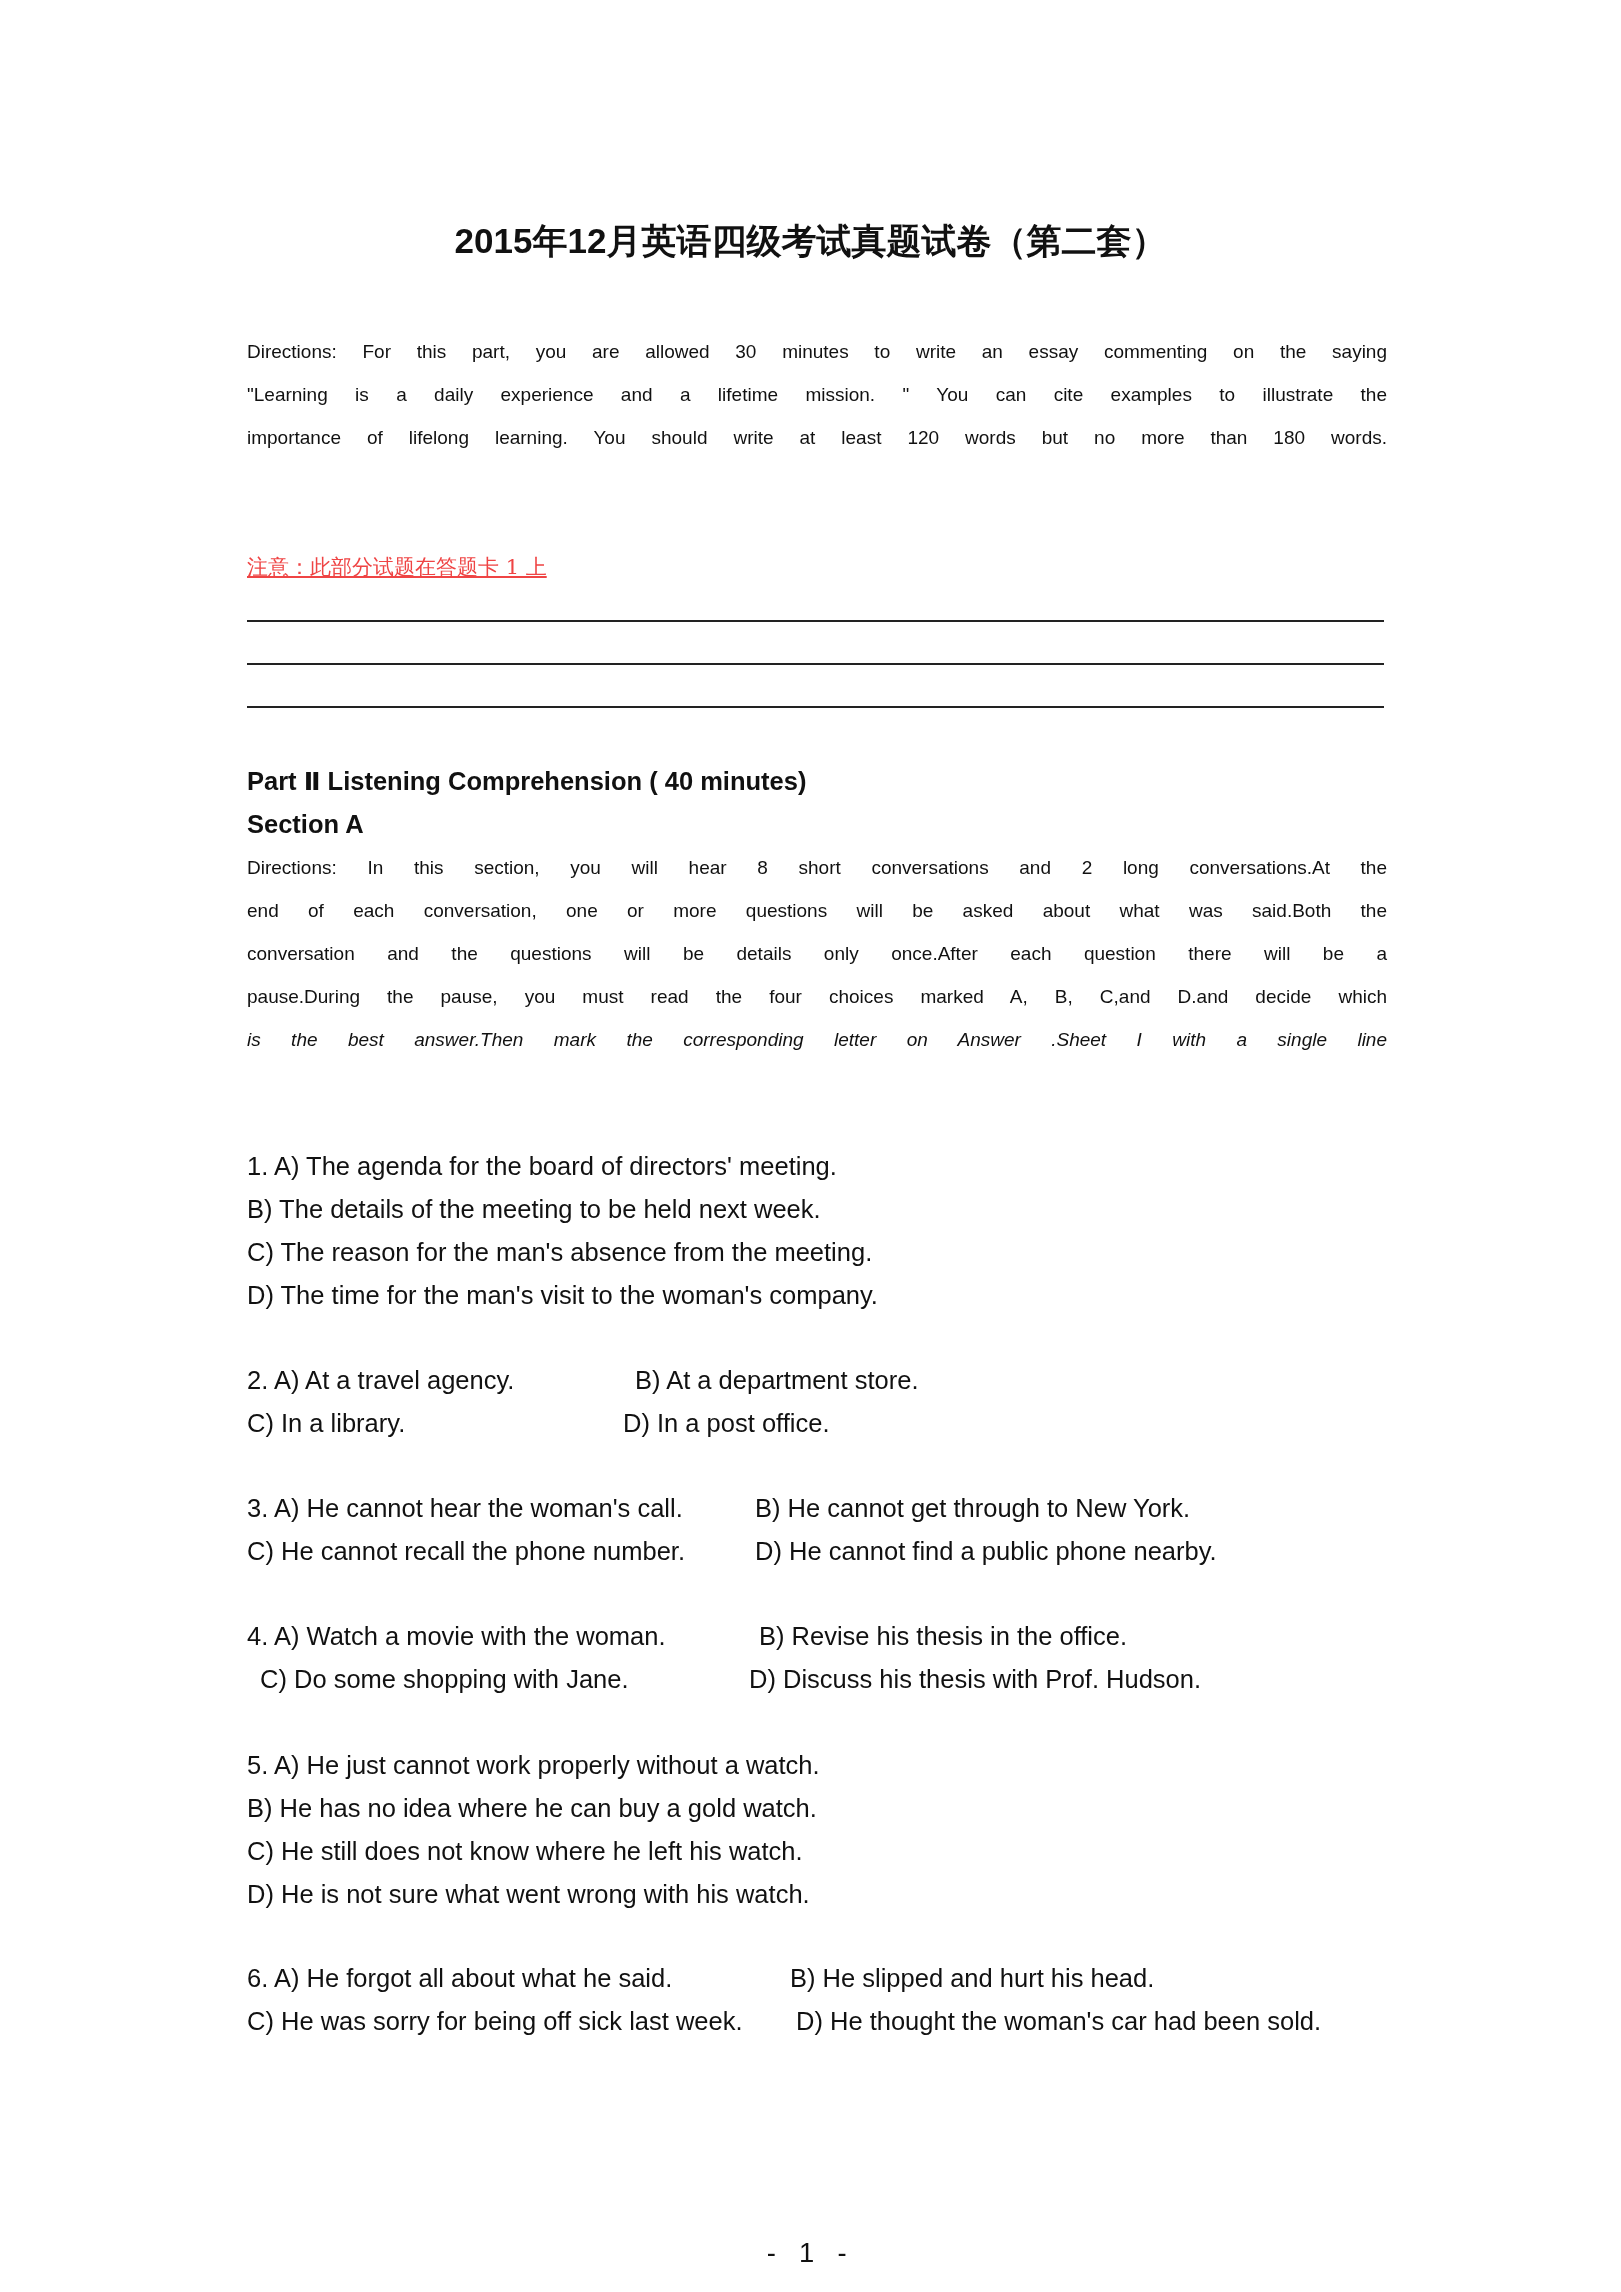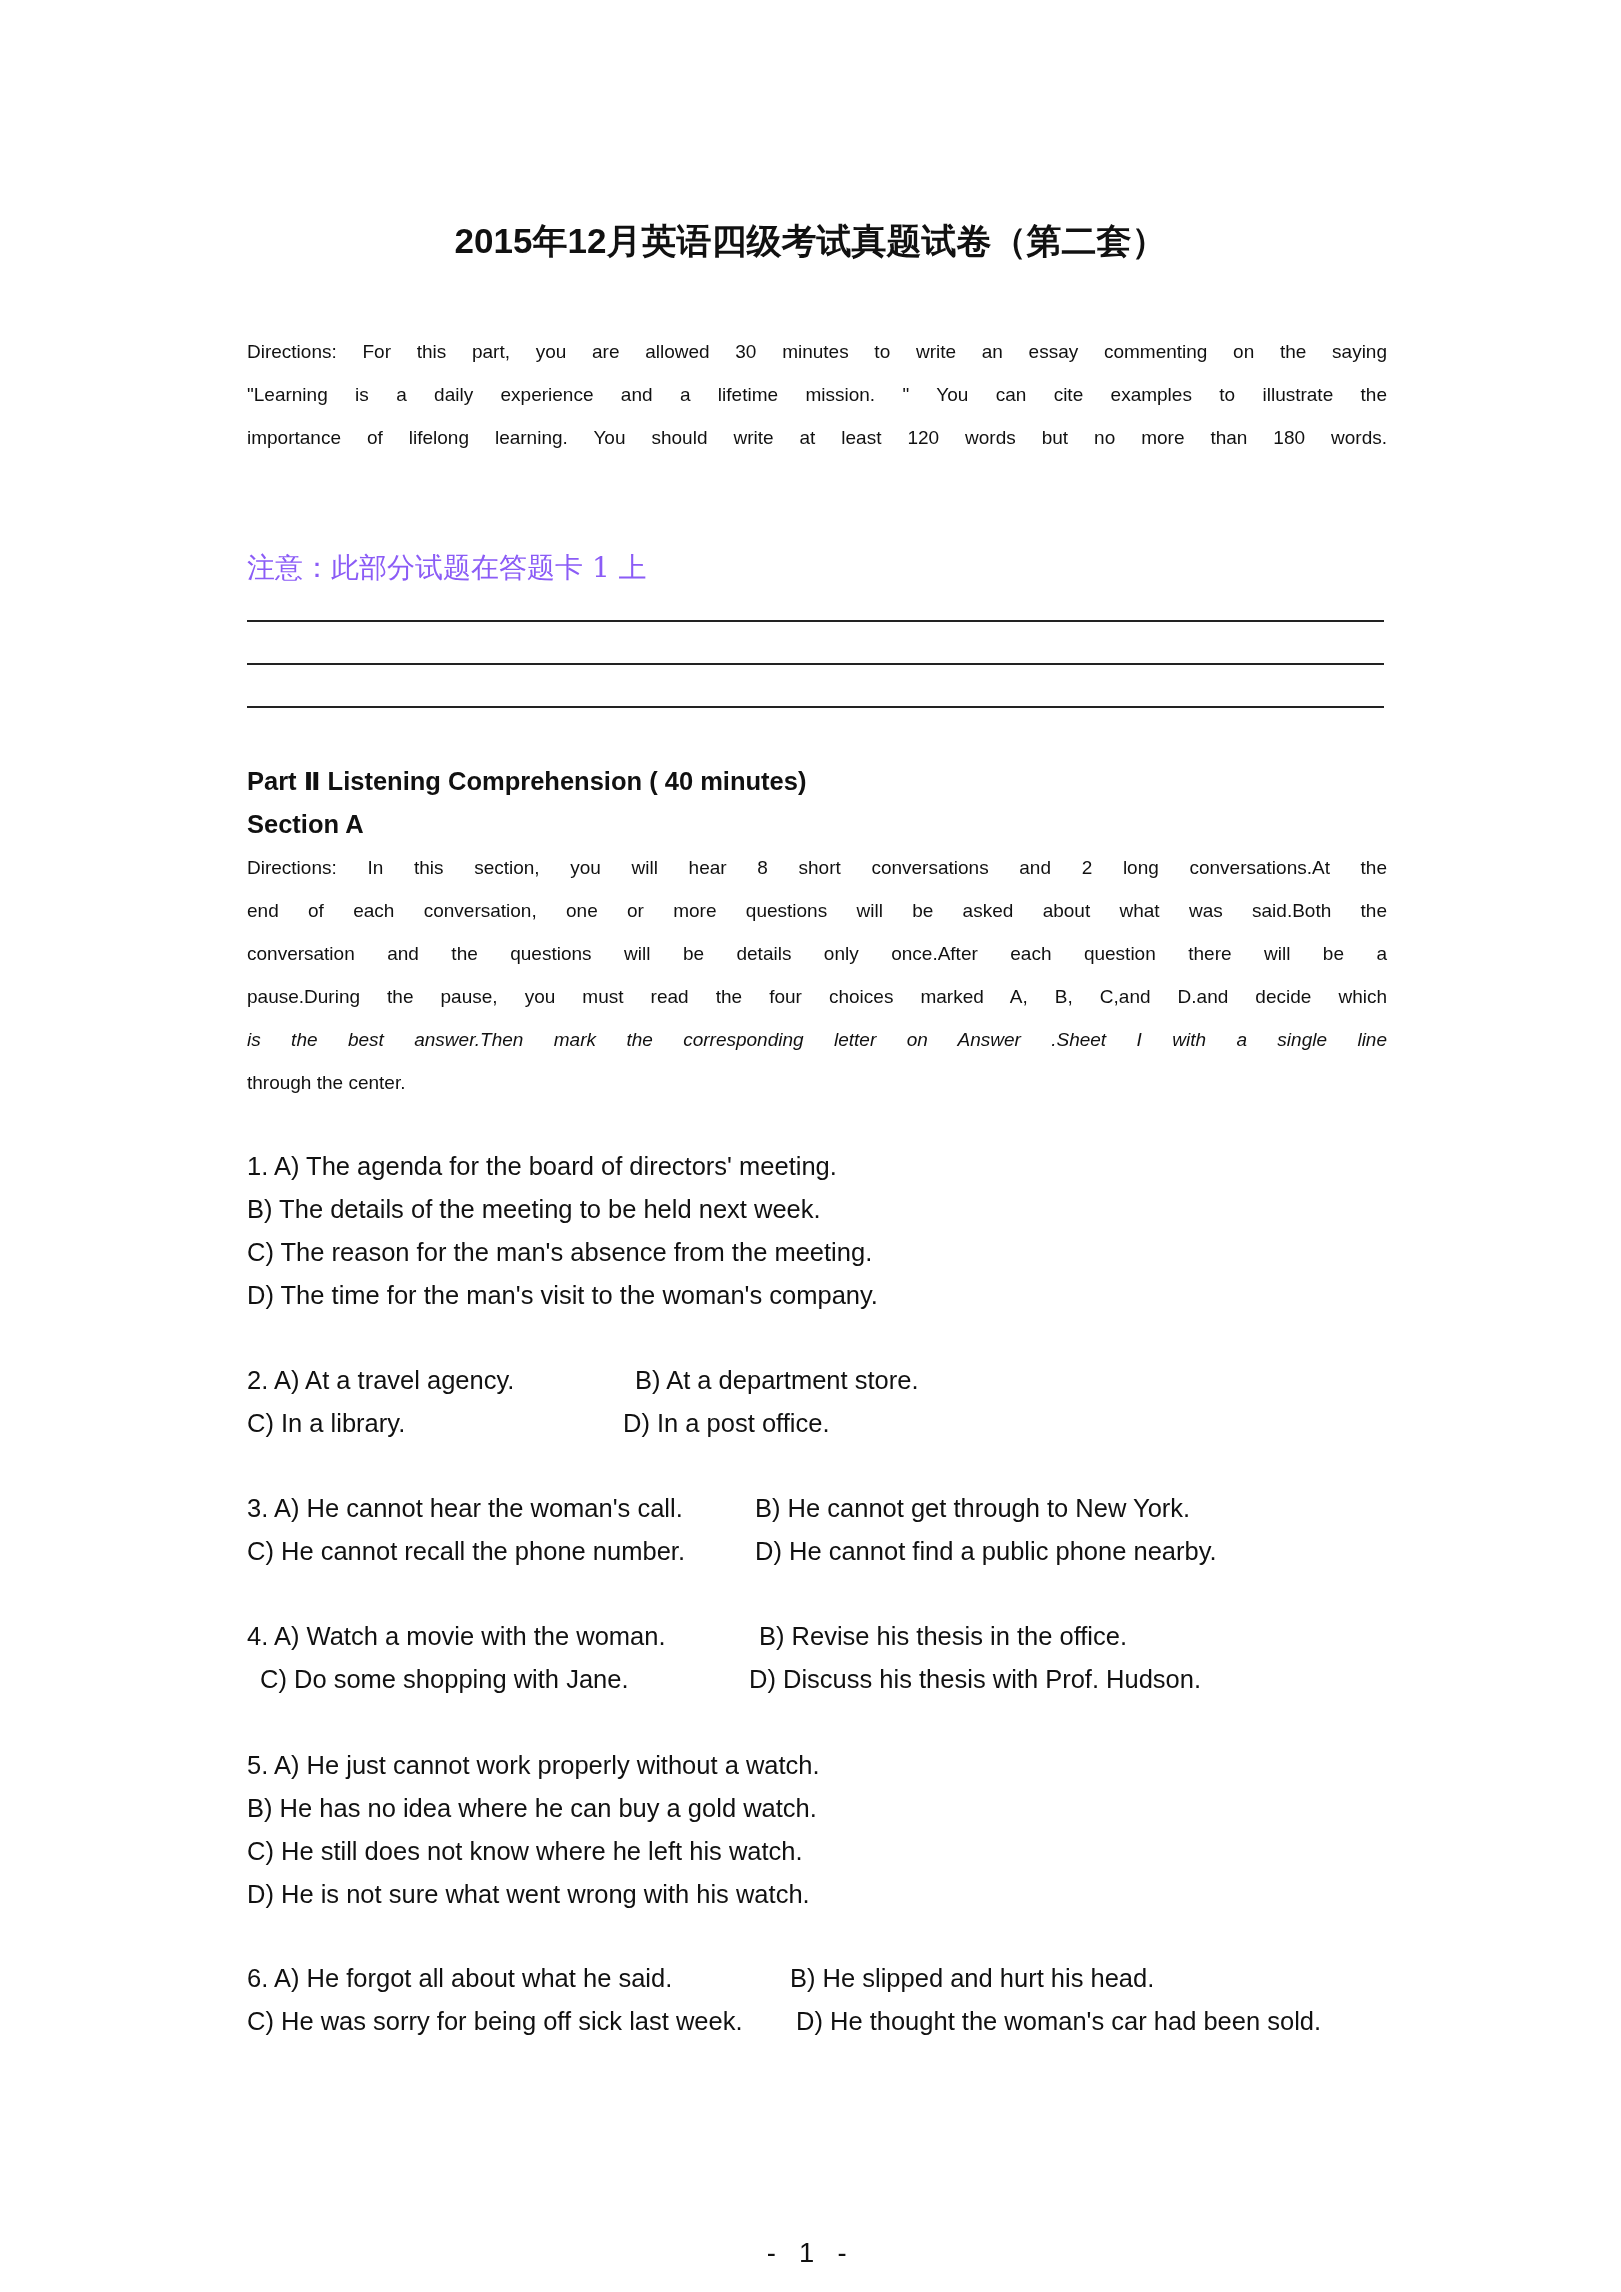--- a/index.html
+++ b/index.html
@@ -4,21 +4,21 @@
   <style>
     html, body { margin:0; padding:0; background:#ffffff; }
     body { width:1621px; height:2293px; position:relative; overflow:hidden;
       font-family: "Liberation Sans", "DejaVu Sans", sans-serif; color:#111; }
     .page { position:absolute; left:0; top:4px; width:1621px; height:2293px; }
     .title { position:absolute; top:214px; left:0; width:1621px; text-align:center;
       font-size:35px; font-weight:bold; letter-spacing:0px; }
     .col { position:absolute; left:247px; width:1140px; }
     .h { font-weight:bold; font-size:25.5px; line-height:43px; }
     .p { font-size:19px; line-height:43px; text-align:justify; }
-    .note { font-family:"DejaVu Serif", serif; font-size:28px; color:#8b5cf6; }
+    .note { font-family:"DejaVu Serif", serif; font-size:21px; color:#ef4444;text-decoration:underline; }
     .rule { position:absolute; left:247px; width:1137px; height:2px; background:#222; }
     .line { font-size:25.5px; line-height:43px; white-space:nowrap; position:relative; height:43px; }
     .line .b { position:absolute; top:0; }
     .pagenum { position:absolute; top:2233px; left:0; width:1621px; text-align:center;
       font-size:27.4px; letter-spacing:7.8px; }
   </style>
 </head>
 <body>
 
 <div class="page">
@@ -38,21 +38,20 @@
   <div class="rule" style="top:702px;"></div>
 
   <div class="col" style="top:756px;">
     <div class="h">Part Ⅱ Listening Comprehension ( 40 minutes)</div>
     <div class="h">Section A</div>
     <div class="p" style="text-align-last:justify;">Directions: In this section, you will hear 8 short conversations and 2 long conversations.At the</div>
     <div class="p" style="text-align-last:justify;">end of each conversation, one or more questions will be asked about what was said.Both the</div>
     <div class="p" style="text-align-last:justify;">conversation and the questions will be details only once.After each question there will be a</div>
     <div class="p" style="text-align-last:justify;">pause.During the pause, you must read the four choices marked A, B, C,and D.and decide which</div>
     <div class="p" style="text-align-last:justify;font-style:italic;">is the best answer.Then mark the corresponding letter on Answer .Sheet I with a single line</div>
-    <div class="p">through the center.</div>
   </div>
 
   <div class="col" style="top:1141px;">
     <div class="line">1. A) The agenda for the board of directors' meeting.</div>
     <div class="line">B) The details of the meeting to be held next week.</div>
     <div class="line">C) The reason for the man's absence from the meeting.</div>
     <div class="line">D) The time for the man's visit to the woman's company.</div>
   </div>
 
   <div class="col" style="top:1355px;">

